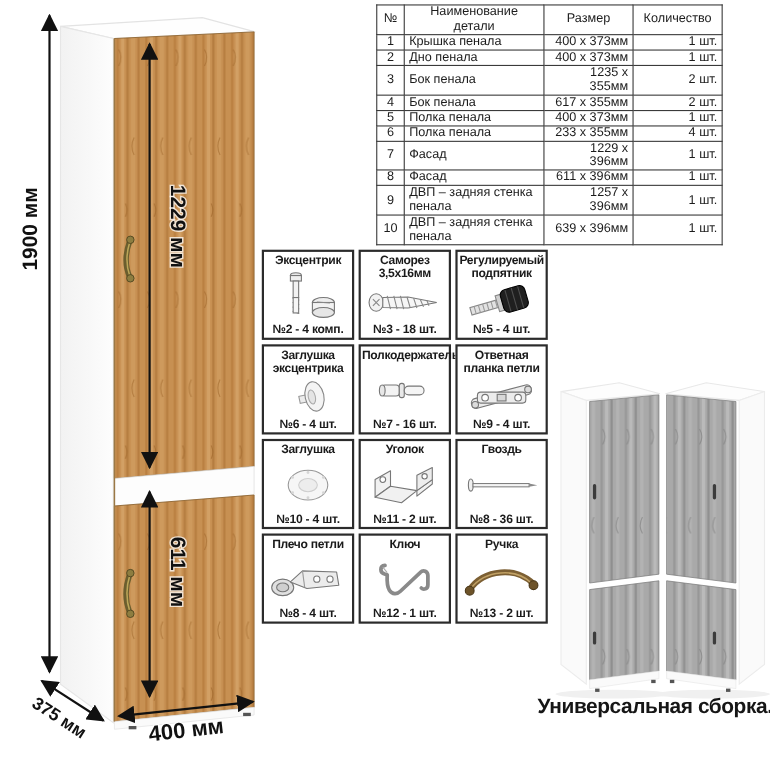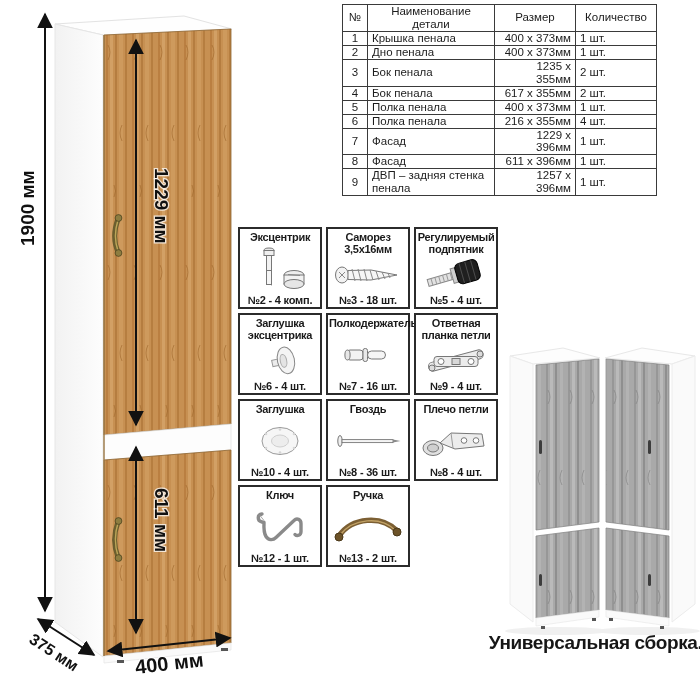--- a/index.html
+++ b/index.html
@@ -13,21 +13,21 @@
     font-size:11.5px;color:#1c1c1c;table-layout:fixed;
   }
   #parts-table th,#parts-table td{
     border:1px solid #3a3a3a;padding:0 4px;height:13px;line-height:1.12;
     font-weight:normal;overflow:hidden;
   }
   #parts-table th{text-align:center;}
   .col-num{width:16px;text-align:center;}
   .col-name{width:118px;text-align:left;}
   .col-size{width:72px;text-align:right;}
-  .col-qty{width:72px;text-align:left;}
+  .col-qty{width:72px;text-align:right;}
   
   #hw-grid{
     position:absolute;left:238px;top:227px;display:grid;
     grid-template-columns:repeat(3,84px);grid-auto-rows:82px;gap:4px;
   }
   .hw-cell{
     border:2px solid #2b2b2b;background:#fff;box-sizing:border-box;
     display:flex;flex-direction:column;align-items:center;padding:2px 1px 1px;
   }
   .hw-title{
@@ -152,39 +152,45 @@
         </tr>
       <tr>
           <td class="col-num">5</td>
           <td class="col-name">Полка пенала</td>
           <td class="col-size">400 х 373мм</td>
           <td class="col-qty">1 шт.</td>
         </tr>
       <tr>
           <td class="col-num">6</td>
           <td class="col-name">Полка пенала</td>
-          <td class="col-size">216 х 355мм</td>
+          <td class="col-size">233 х 355мм</td>
           <td class="col-qty">4 шт.</td>
         </tr>
       <tr>
           <td class="col-num">7</td>
           <td class="col-name">Фасад</td>
           <td class="col-size">1229 х 396мм</td>
           <td class="col-qty">1 шт.</td>
         </tr>
       <tr>
           <td class="col-num">8</td>
           <td class="col-name">Фасад</td>
           <td class="col-size">611 х 396мм</td>
           <td class="col-qty">1 шт.</td>
         </tr>
       <tr>
           <td class="col-num">9</td>
           <td class="col-name">ДВП – задняя стенка пенала</td>
           <td class="col-size">1257 х 396мм</td>
+          <td class="col-qty">1 шт.</td>
+        </tr>
+      <tr>
+          <td class="col-num">10</td>
+          <td class="col-name">ДВП – задняя стенка пенала</td>
+          <td class="col-size">639 х 396мм</td>
           <td class="col-qty">1 шт.</td>
         </tr>
     </tbody>
   </table>
 
   <div id="hw-grid">
 
 
     <div class="hw-cell">
       <div class="hw-title">Эксцентрик</div>
@@ -288,20 +294,36 @@
             <circle cx="52" cy="12" r="1.3" fill="#d5d5d5"></circle>
           <circle cx="52" cy="26" r="1.3" fill="#d5d5d5"></circle>
             <circle cx="38" cy="30.5" r="1.3" fill="#d5d5d5"></circle>
           <circle cx="24" cy="26" r="1.3" fill="#d5d5d5"></circle>
             <circle cx="24" cy="12" r="1.3" fill="#d5d5d5"></circle>
         </svg>
       </div>
       <div class="hw-count">№10 - 4 шт.</div>
     </div>
 
+    <div class="hw-cell">
+      <div class="hw-title">Уголок</div>
+      <div class="hw-icon">
+        <svg width="70" height="38" viewBox="0 0 70 38">
+          <g fill="#f1f1f1" stroke="#777" stroke-linejoin="round">
+            <polygon points="8,14 22,6 22,20 8,30"></polygon>
+            <circle cx="15" cy="14" r="2.6" fill="#fff"></circle>
+            <polygon points="8,30 22,20 46,24 32,35"></polygon>
+            <polygon points="46,24 60,14 60,18 46,29"></polygon>
+            <polygon points="46,10 60,3 60,14 46,24" fill="#ededed"></polygon>
+            <circle cx="53" cy="11" r="2.4" fill="#fff"></circle>
+          </g>
+        </svg>
+      </div>
+      <div class="hw-count">№11 - 2 шт.</div>
+    </div>
 
     <div class="hw-cell">
       <div class="hw-title">Гвоздь</div>
       <div class="hw-icon">
         <svg width="72" height="24" viewBox="0 0 72 24">
           <ellipse cx="8" cy="12" rx="2.2" ry="5.5" fill="#efefef" stroke="#777"></ellipse>
           <rect x="10" y="10.6" width="51" height="3" fill="#f4f4f4" stroke="#777" stroke-width="0.9"></rect>
           <polygon points="61,10.6 68.5,12.1 61,13.6" fill="#8a8a8a"></polygon>
         </svg>
       </div>

